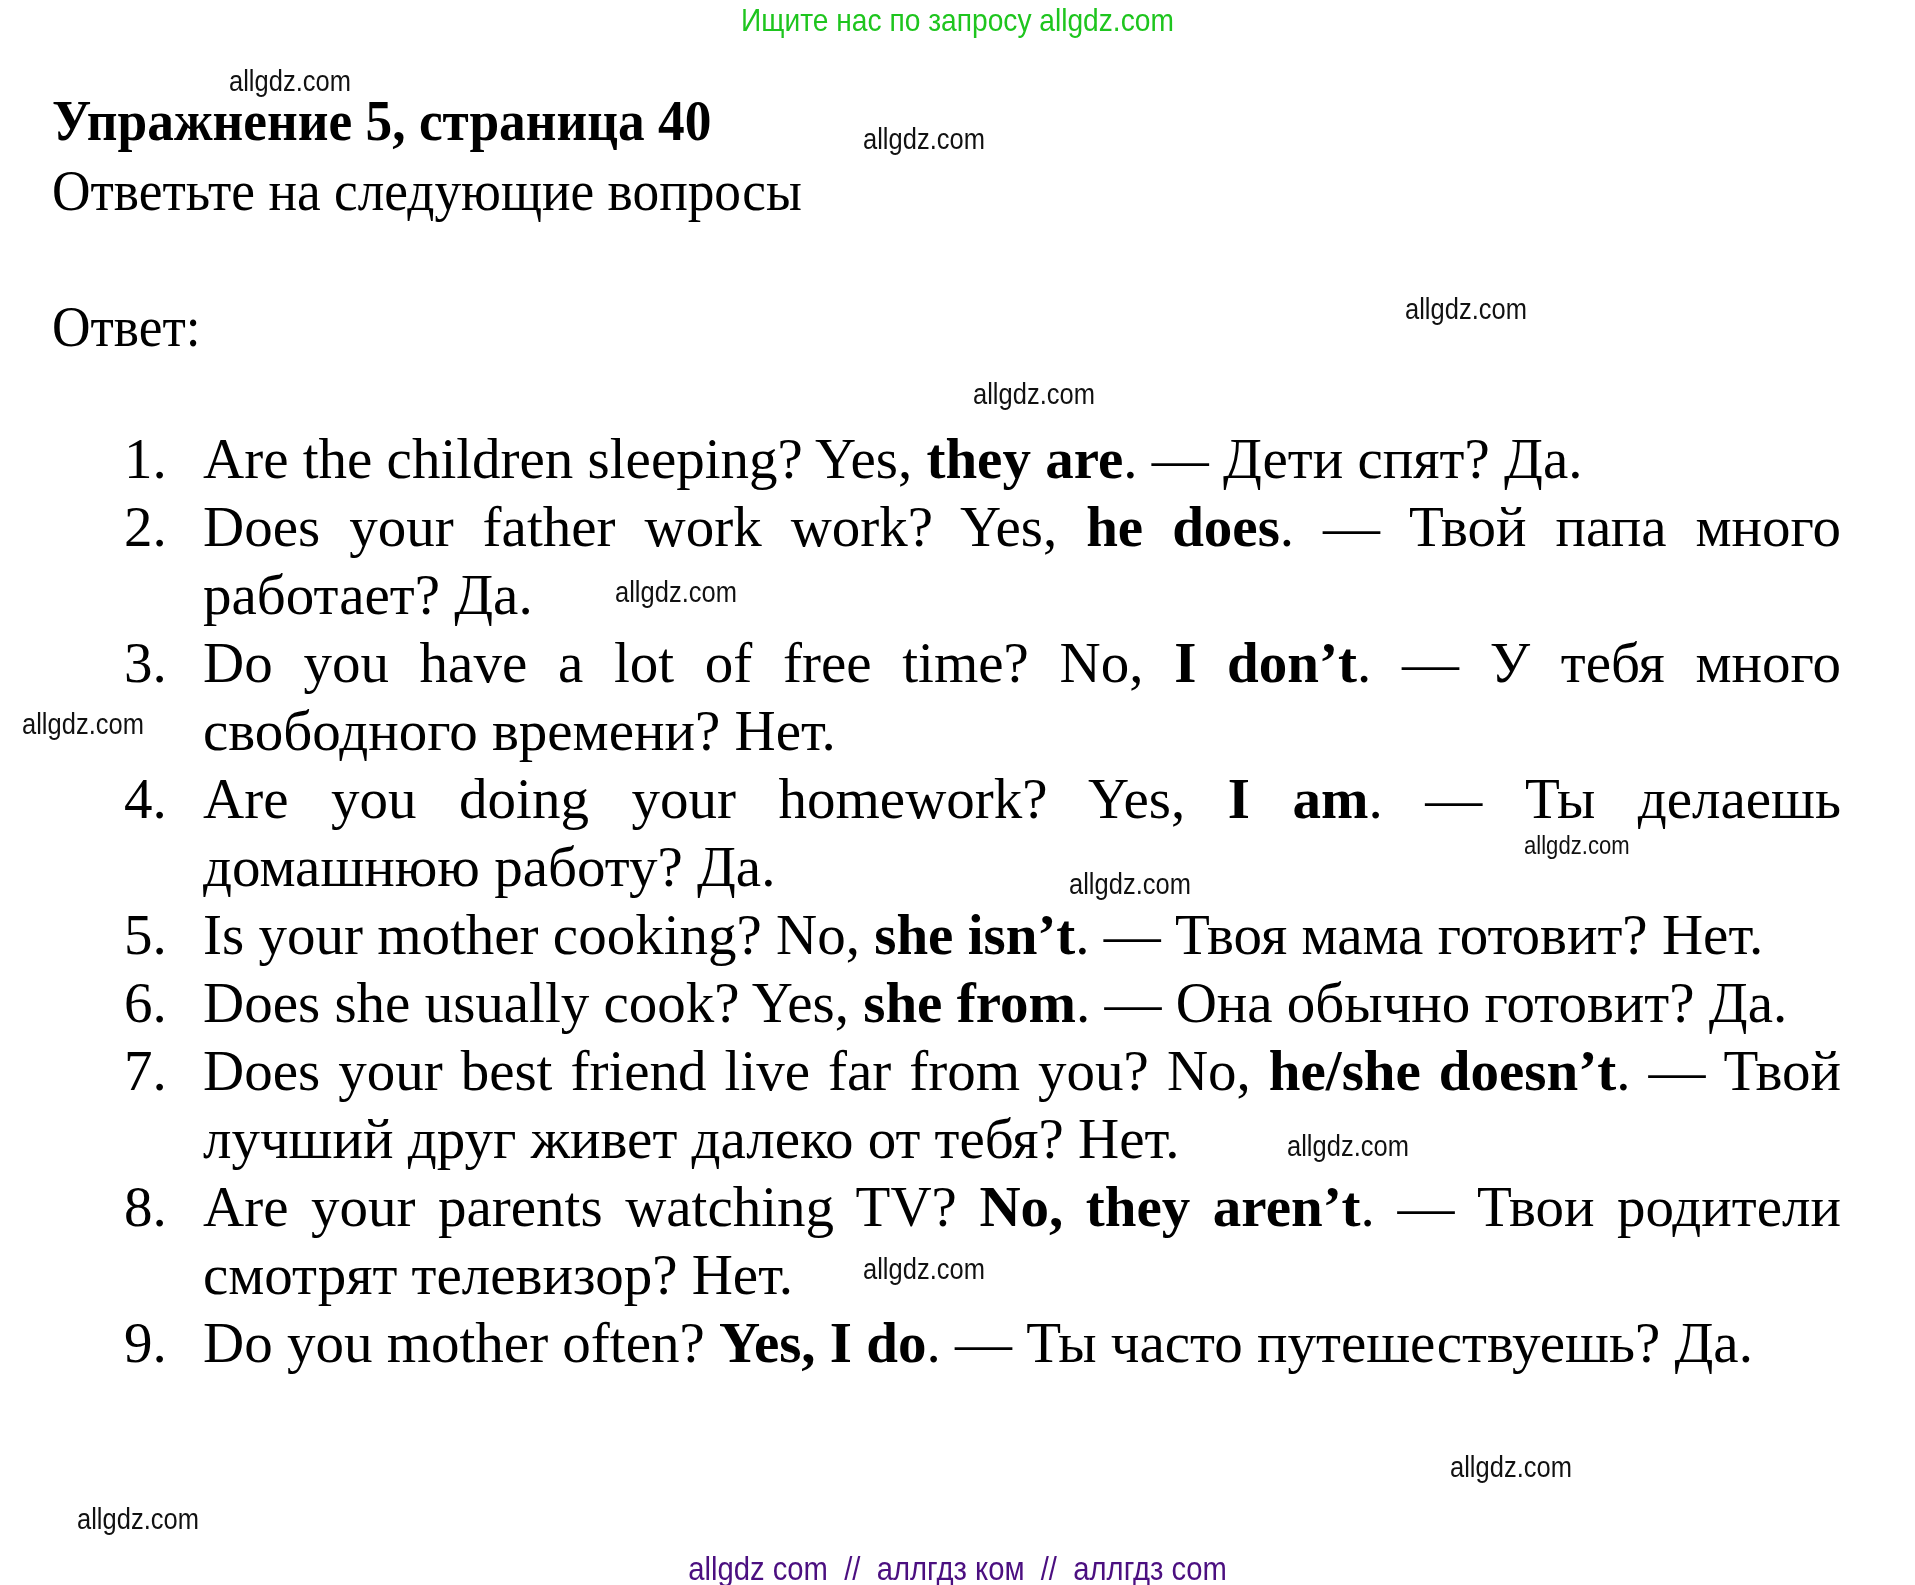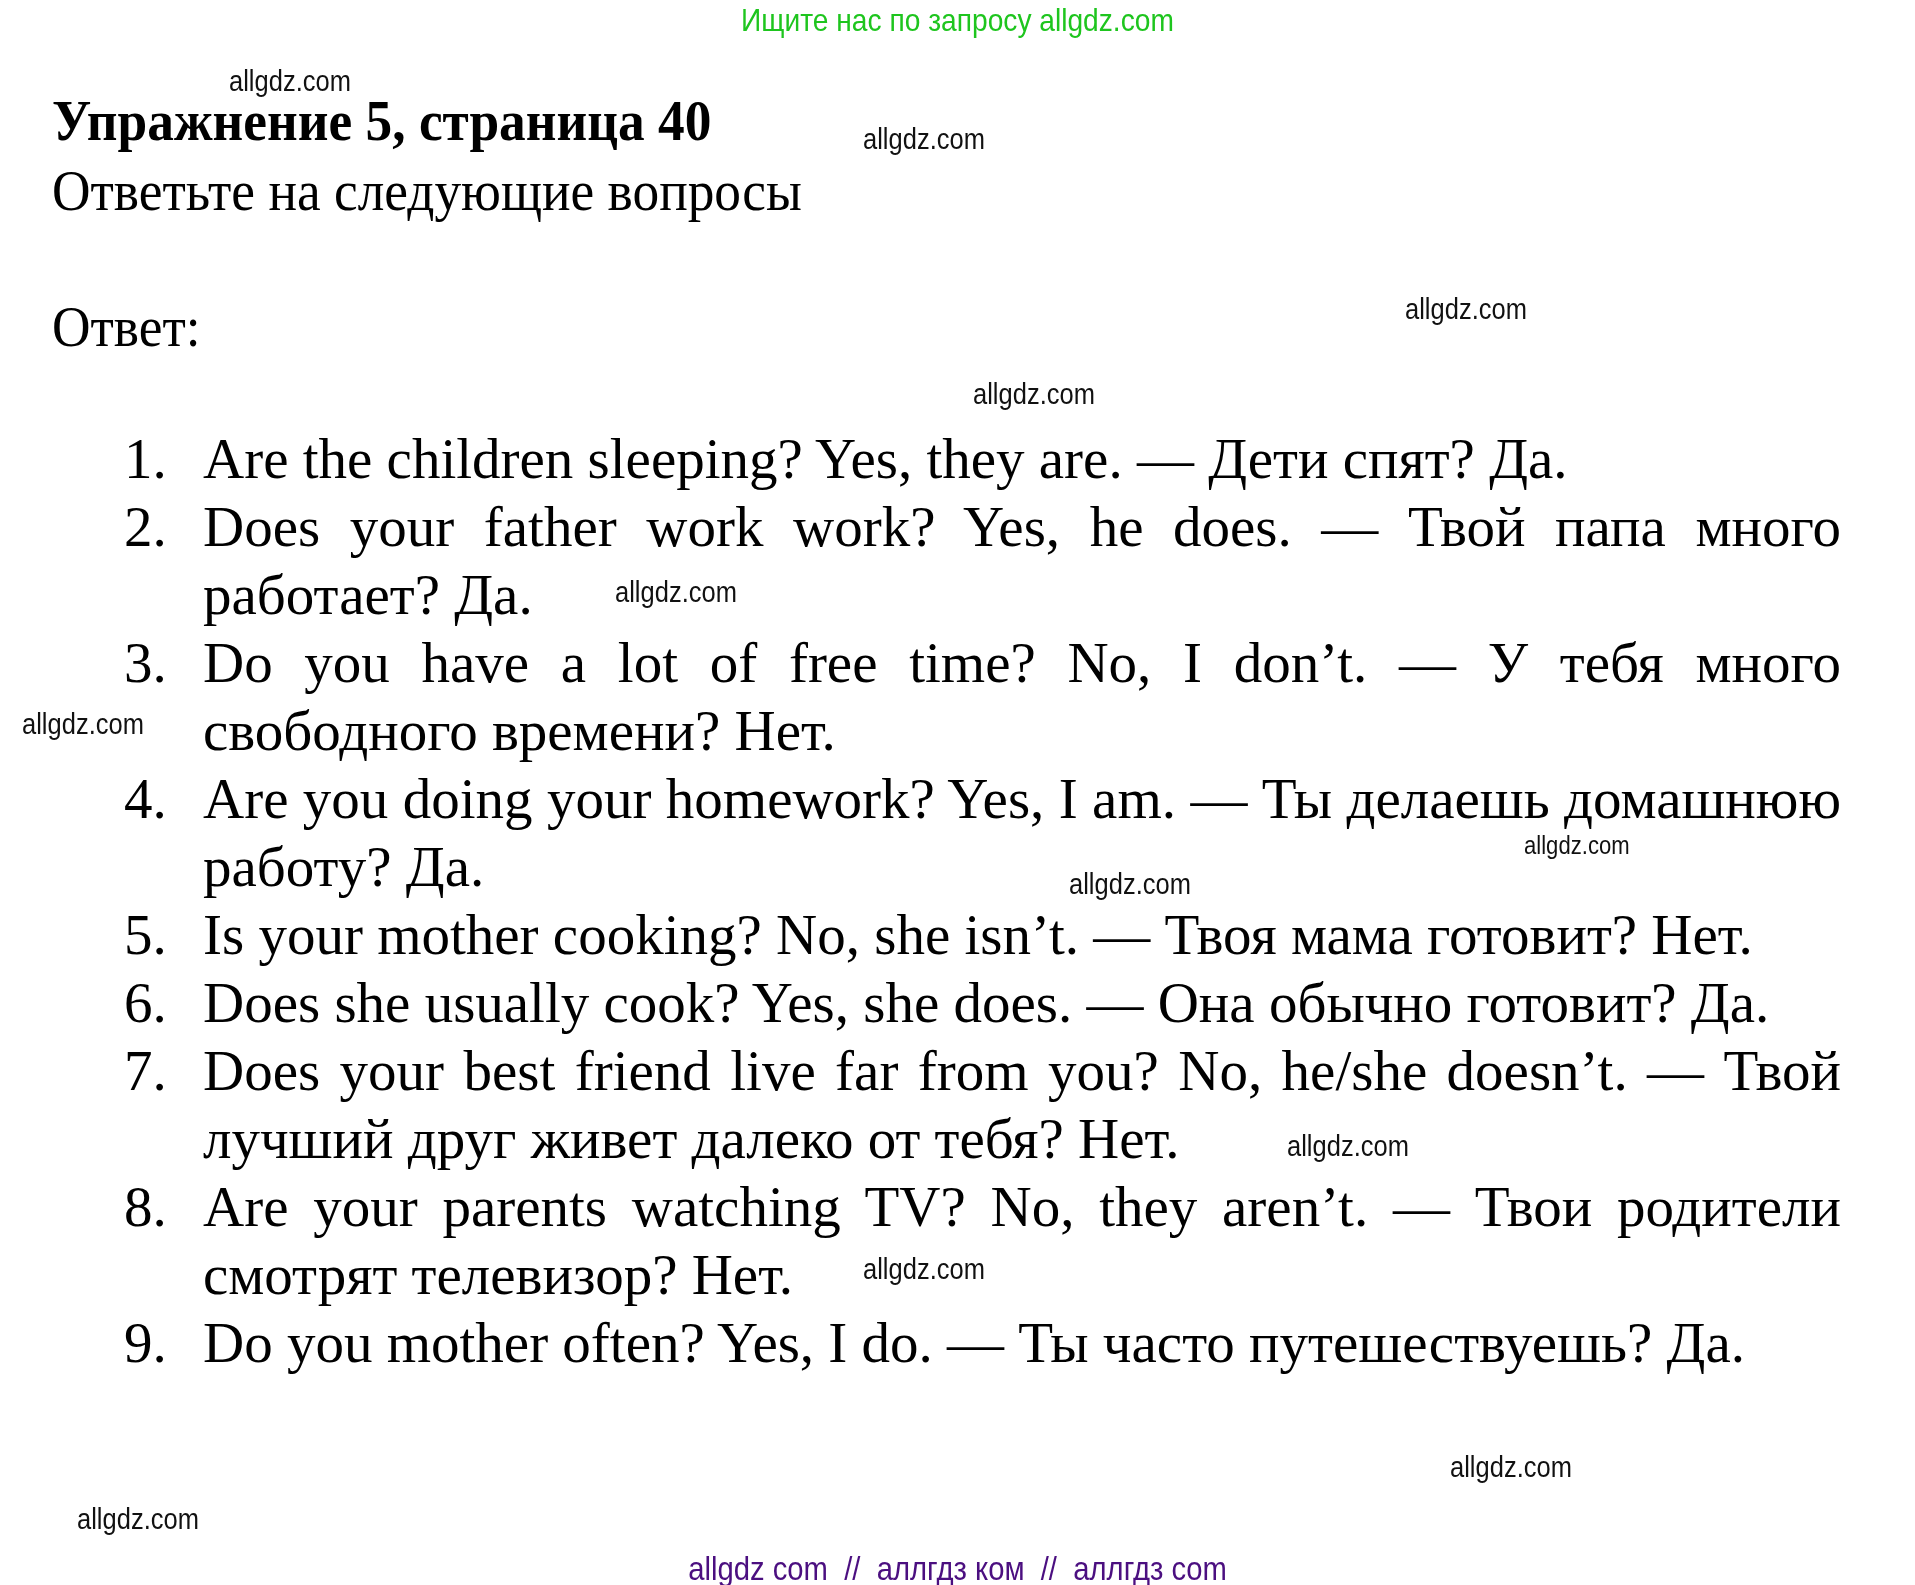--- a/index.html
+++ b/index.html
@@ -8,21 +8,21 @@
   .wm { position:absolute; font-family:"Liberation Sans", sans-serif; font-size:30px; color:#111; transform:scaleX(0.85); transform-origin:left top; white-space:nowrap; line-height:34px; }
   .wm.small { font-size:26px; }
   .title { position:absolute; left:52px; top:88px; font-size:58px; font-weight:bold; line-height:66px; white-space:nowrap; transform:scaleX(0.92); transform-origin:left top; }
   .subtitle { position:absolute; left:52px; top:158px; font-size:58px; line-height:66px; white-space:nowrap; transform:scaleX(0.92); transform-origin:left top; }
   .answer-label { position:absolute; left:52px; top:294px; font-size:58px; line-height:66px; transform:scaleX(0.92); transform-origin:left top; }
   .list { position:absolute; left:124px; top:425px; width:1717px; }
   .item { position:relative; display:flex; font-size:57px; line-height:68px; }
   .num { width:79px; flex:0 0 79px; }
   .txt { flex:1; text-align:justify; text-align-last:left; }
   .txt.single { text-align:left; }
-  b { font-weight:normal; }
+  b { font-weight:bold; }
   .footer { position:absolute; top:1548px; left:0; width:1915px; text-align:center; font-family:"Liberation Sans", sans-serif; font-size:34px; line-height:40px; color:#4b0f80; transform:scaleX(0.86); transform-origin:center top; white-space:pre; }
 </style>
 </head>
 <body>
 
 <div class="top-banner">Ищите нас по запросу allgdz.com</div>
 
 <div class="wm" style="left:229px;top:64px;">allgdz.com</div>
 <div class="title">Упражнение 5, страница 40</div>
 <div class="wm" style="left:863px;top:122px;">allgdz.com</div>
@@ -47,21 +47,21 @@
   <div class="item">
     <span class="num">4.</span>
     <span class="txt"><span>Are you doing your homework? Yes, </span><b>I am</b><span>. — Ты делаешь домашнюю работу? Да.</span></span>
   </div>
   <div class="item">
     <span class="num">5.</span>
     <span class="txt single"><span>Is your mother cooking? No, </span><b>she isn’t</b><span>. — Твоя мама готовит? Нет.</span></span>
   </div>
   <div class="item">
     <span class="num">6.</span>
-    <span class="txt single"><span>Does she usually cook? Yes, </span><b>she does</b><span>. — Она обычно готовит? Да.</span></span>
+    <span class="txt single"><span>Does she usually cook? Yes, </span><b>she from</b><span>. — Она обычно готовит? Да.</span></span>
   </div>
   <div class="item">
     <span class="num">7.</span>
     <span class="txt"><span>Does your best friend live far from you? No, </span><b>he/she doesn’t</b><span>. — Твой лучший друг живет далеко от тебя? Нет.</span></span>
   </div>
   <div class="item">
     <span class="num">8.</span>
     <span class="txt"><span>Are your parents watching TV? </span><b>No, they aren’t</b><span>. — Твои родители смотрят телевизор? Нет.</span></span>
   </div>
   <div class="item">

